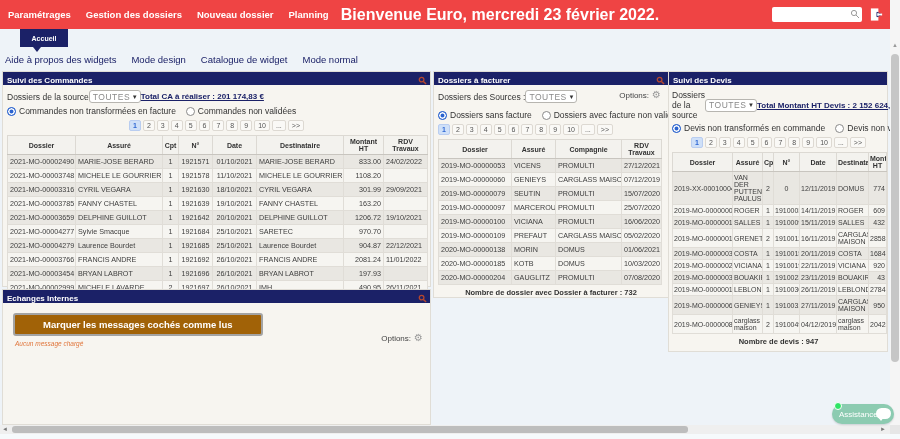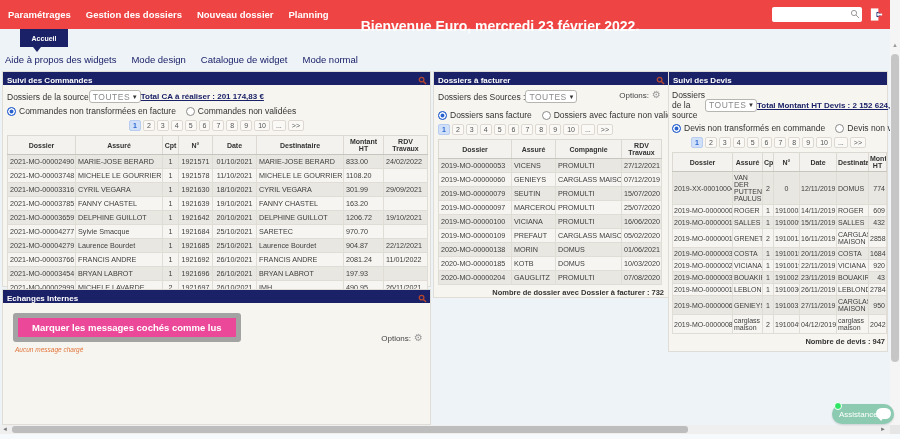--- a/index.html
+++ b/index.html
@@ -4,21 +4,21 @@
 <style>
   * { box-sizing: border-box; margin: 0; padding: 0; }
   html,body { width:900px; height:439px; overflow:hidden; }
   body { font-family:"Liberation Sans","DejaVu Sans",sans-serif; background:#eef3f8; position:relative; }
   .stage { position:relative; width:900px; height:439px; }
 
   
   .topbar { position:absolute; left:0; top:0; width:890px; height:29px; background:#ef4444; color:#fff; }
   .topnav { position:absolute; left:8px; top:0; height:29px; display:flex; align-items:center; gap:15px; }
   .topnav span { font-size:9.5px; font-weight:bold; color:#fff; cursor:pointer; white-space:nowrap; }
-  .welcome { position:absolute; left:500px; top:12px; transform:translateX(-50%); height:18px; line-height:29px; font-size:14px; font-weight:bold; white-space:nowrap; }
+  .welcome { position:absolute; left:500px; top:0; transform:translateX(-50%); height:18px; line-height:29px; font-size:16px; font-weight:bold; white-space:nowrap; }
   .topbar-right { position:absolute; right:5px; top:0; height:29px; display:flex; align-items:center; gap:6px; }
   .searchbox { position:relative; width:90px; height:15px; background:#fff; border-radius:2px; }
   .searchbox input { width:100%; height:100%; border:none; background:transparent; font-size:9px; padding:0 14px 0 3px; outline:none; }
   .searchbox .mag { position:absolute; right:2px; top:2px; }
   .logout { width:17px; height:17px; display:flex; align-items:center; justify-content:center; cursor:pointer; }
 
   
   .tab-accueil { position:absolute; left:20px; top:29px; width:48px; height:18px; background:#1b2167; color:#fff; font-size:7px; font-weight:bold; display:flex; align-items:center; justify-content:center; }
   .tab-accueil::after { content:""; position:absolute; top:100%; left:13px; border:4px solid transparent; border-top:5px solid #1b2167; }
 
@@ -51,32 +51,32 @@
   .pager { display:flex; gap:2px; margin:3px 0 4px 0; }
   .pager.center { justify-content:center; }
   .pager span { min-width:11px; padding:1px 3px; font-size:7px; color:#555; background:#faf9f6; border:1px solid #ddd9d2; border-radius:2px; text-align:center; cursor:pointer; }
   .pager span.active { background:#cfe0f8; color:#2e67d3; border-color:#b9cdf0; font-weight:bold; }
 
   table.grid { border-collapse:collapse; table-layout:fixed; background:#f6f5f1; }
   .grid th { font-size:7px; font-weight:bold; color:#333; background:#f3f2ee; border:1px solid #dcd9d3; border-bottom:1px solid #c8c5bf; padding:2px 1px; text-align:center; overflow:hidden; }
   .grid td { font-size:7.2px; color:#3d3d3d; border:1px solid #e0ddd7; padding:2px 2px; overflow:hidden; white-space:nowrap; }
   .grid tbody tr:nth-child(odd) td { background:#e9e7e2; }
   .grid tbody tr:nth-child(even) td { background:#f6f5f1; }
-  .tfoot { text-align:right; font-size:7.5px; font-weight:bold; color:#333; padding:3px 0 2px 0; }
+  .tfoot { text-align:center; font-size:7.5px; font-weight:bold; color:#333; padding:3px 0 2px 0; }
 
   
   #t-orders td:nth-child(3), #t-orders td:nth-child(4), #t-orders td:nth-child(5) { text-align:center; }
-  #t-orders td:nth-child(7) { text-align:left;margin-top:31px; }
+  #t-orders td:nth-child(7) { text-align:right;margin-top:31px; }
   #t-quotes td:nth-child(3), #t-quotes td:nth-child(4), #t-quotes td:nth-child(5) { text-align:center; }
   #t-quotes td:nth-child(7) { text-align:right; }
   #t-quotes td { white-space:normal; font-size:7px; padding:2px 1px; }
   #t-quotes td:nth-child(1), #t-quotes td:nth-child(4), #t-quotes td:nth-child(5), #t-quotes td:nth-child(7) { white-space:nowrap; }
 
   
-  .msg-btn { margin:7px 0 4px 6px; background:#ec4899; border:5px solid #a3a3a3; border-radius:3px; color:#fff; font-size:9.5px; font-weight:bold; padding:4px 14px; cursor:pointer; font-family:inherit; }
+  .msg-btn { margin:7px 0 4px 6px; background:#a16207; border:2px solid #a3a3a3; border-radius:3px; color:#fff; font-size:9.5px; font-weight:bold; padding:4px 28px; cursor:pointer; font-family:inherit; }
   .msg-empty { margin-left:8px; font-size:6.5px; font-style:italic; color:#e0763c; }
   .opt-row { position:absolute; right:7px; display:flex; align-items:center; gap:3px; font-size:8px; color:#444; }
   .gear { font-size:10px; color:#9a9a9a; line-height:1; cursor:pointer; }
 
   
   .vscroll { position:absolute; right:0; top:0; width:10px; height:433px; background:#f5f5f5; }
   .vscroll .arr { position:absolute; left:0; top:42px; width:10px; text-align:center; font-size:6px; color:#999; }
   .vthumb { position:absolute; left:1px; top:54px; width:8px; height:308px; background:#c6c6c6; border-radius:4px; }
   .hscroll { position:absolute; left:0; top:425px; width:890px; height:9px; background:#efefef; }
   .hthumb { position:absolute; left:12px; top:1px; width:676px; height:7px; background:#bdbdbd; border-radius:3px; }

